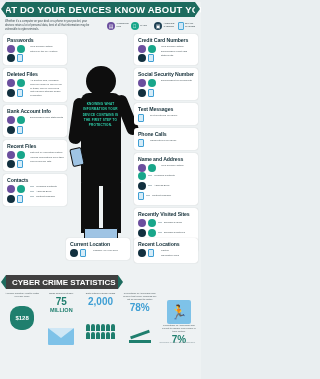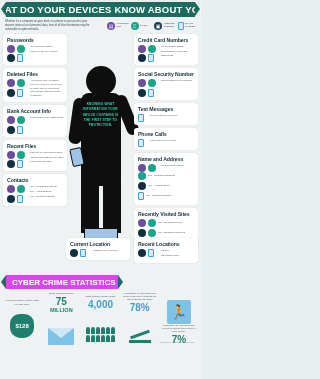--- a/index.html
+++ b/index.html
@@ -123,33 +123,33 @@
   .base { width:38px;height:4px;background:#0e0e0e;border-radius:1px; }
   .base-in { width:13px;height:2px;background:#2ab79a;margin:1px auto 0; }
   .phone {
     position:absolute; left:6px; top:112px; width:12px;height:18px;
     background:#9fc4e4;border:1.5px solid #0e0e0e;border-radius:2px;
     transform:rotate(-12deg);
   }
 
   
   .stats-banner {
-    position:relative; height:14px; background:#d946ef;
+    position:relative; height:14px; background:#404040;
     margin: 1px 6px 0 6px; width:112px;
     display:flex;align-items:center;padding-left:6px;
   }
   .stats-banner:before, .stats-banner:after {
     content:""; position:absolute; top:0; width:0;height:0;
     border-top:7px solid transparent;border-bottom:7px solid transparent;
   }
   .stats-banner:before{left:-5px;border-right:5px solid #1d6b5e;}
   .stats-banner:after{right:-5px;border-left:5px solid #1d6b5e;}
   .stats-title{color:#fff;font-size:8px;font-weight:bold;white-space:nowrap;}
 
-  .stats-row { display:flex; padding: 3px 4px 0 4px; gap:3px; align-items:center; }
+  .stats-row { display:flex; padding: 3px 4px 0 4px; gap:3px; align-items:flex-start; }
   .stat { flex:1; text-align:center; }
   .stat .cap { font-size:2.4px; color:#4a585d; line-height:1.35; margin-bottom:1.5px; }
   .stat .big { font-size:10px; font-weight:bold; color:#1f7f6e; line-height:1; }
   .stat .big.blue { color:#3f9fd4; }
   .stat .sub { font-size:5.5px; font-weight:bold; color:#1f7f6e; line-height:1.1;}
   .art { margin-top:2px; display:flex;justify-content:center;align-items:flex-end;height:30px;}
 
   .moneybag{width:24px;height:24px;background:#1f7f6e;border-radius:40% 40% 45% 45%;
     position:relative;display:flex;align-items:center;justify-content:center;}
   .moneybag .amt{color:#fff;font-size:6px;font-weight:bold;}
@@ -470,21 +470,21 @@
         <div class="cap">Email scams sent daily</div>
         <div class="big">75</div>
         <div class="sub">MILLION</div>
         <div class="art">
             <div class="env"></div>
           </div>
       </div>
 
       <div class="stat">
         <div class="cap">Data victims of scam emails</div>
-        <div class="big blue">4,000</div>
+        <div class="big blue">2,000</div>
         <div class="art">
           <div class="people">
             <span class="person"></span>
               <span class="person"></span>
               <span class="person"></span>
             <span class="person"></span>
               <span class="person"></span>
               <span class="person"></span>
             <span class="person"></span>
               <span class="person"></span>

